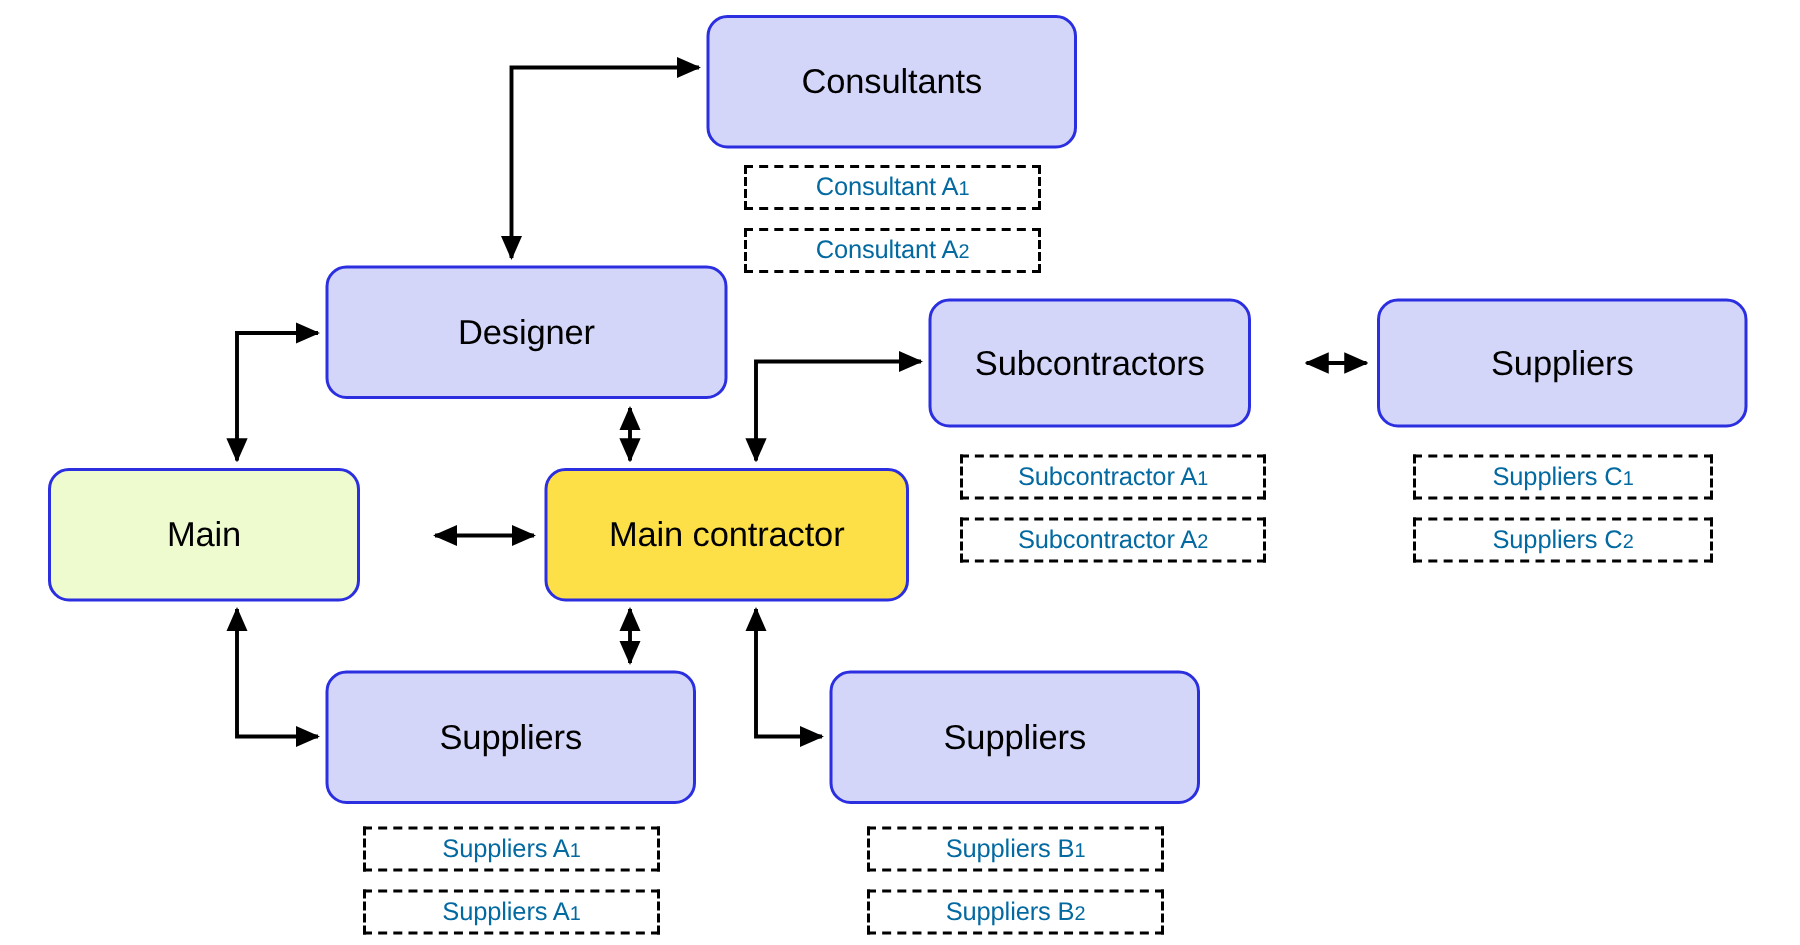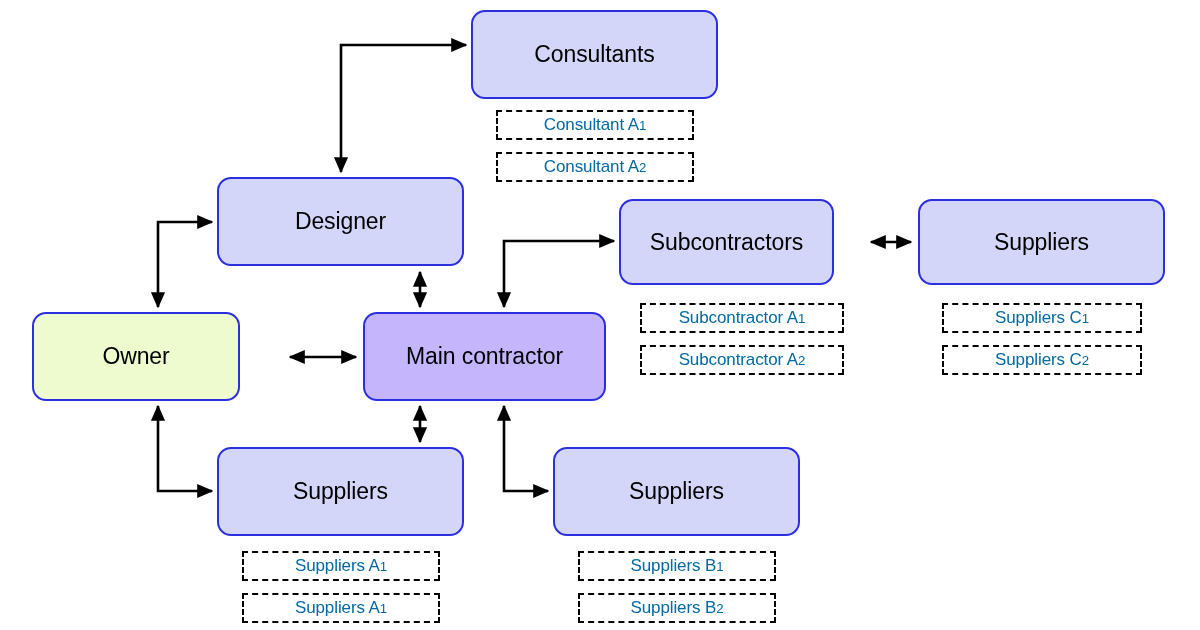--- a/index.html
+++ b/index.html
@@ -37,21 +37,21 @@
     text-align: center;
     color: #000000;
     font-size: 23px;
     line-height: 1.15;
     letter-spacing: -0.1px;
     padding: 2px 8px;
     z-index: 2;
   }
   .node.fill-lavender { background: #d3d6f8; }
   .node.fill-lime     { background: #eefbcf; }
-  .node.fill-cyan     { background: #c4b5fd; }
+  .node.fill-cyan     { background: #fde047; }
 
   .item {
     position: absolute;
     box-sizing: border-box;
     border: 2px dashed #000000;
     background: transparent;
     display: flex;
     align-items: center;
     justify-content: center;
     text-align: center;
@@ -96,25 +96,25 @@
     <path d="M 504 307 L 504 241 L 614 241" fill="none" stroke="#000000" stroke-width="2.6" marker-start="url(#ah)" marker-end="url(#ah)"></path>
 
     <path d="M 504 406 L 504 491 L 548 491" fill="none" stroke="#000000" stroke-width="2.6" marker-start="url(#ah)" marker-end="url(#ah)"></path>
 
     <path d="M 871 242 L 911 242" fill="none" stroke="#000000" stroke-width="2.6" marker-start="url(#ah)" marker-end="url(#ah)"></path>
   </svg>
 
   <div class="node fill-lavender" style="left: 471px; top: 10px; width: 247px; height: 89px;">
     <span>Consultants</span>
   </div>
-  <div class="node fill-lavender" style="left: 217px; top: 177px; width: 247px; height: 89px;">
+  <div class="node fill-lavender" style="left: 217px; top: 177px; width: 268px; height: 89px;">
     <span>Designer</span>
   </div>
   <div class="node fill-lime" style="left: 32px; top: 312px; width: 208px; height: 89px;">
-    <span>Owner</span>
+    <span>Main</span>
   </div>
   <div class="node fill-cyan" style="left: 363px; top: 312px; width: 243px; height: 89px;">
     <span>Main contractor</span>
   </div>
   <div class="node fill-lavender" style="left: 619px; top: 199px; width: 215px; height: 86px;">
     <span>Subcontractors</span>
   </div>
   <div class="node fill-lavender" style="left: 918px; top: 199px; width: 247px; height: 86px;">
     <span>Suppliers</span>
   </div>

